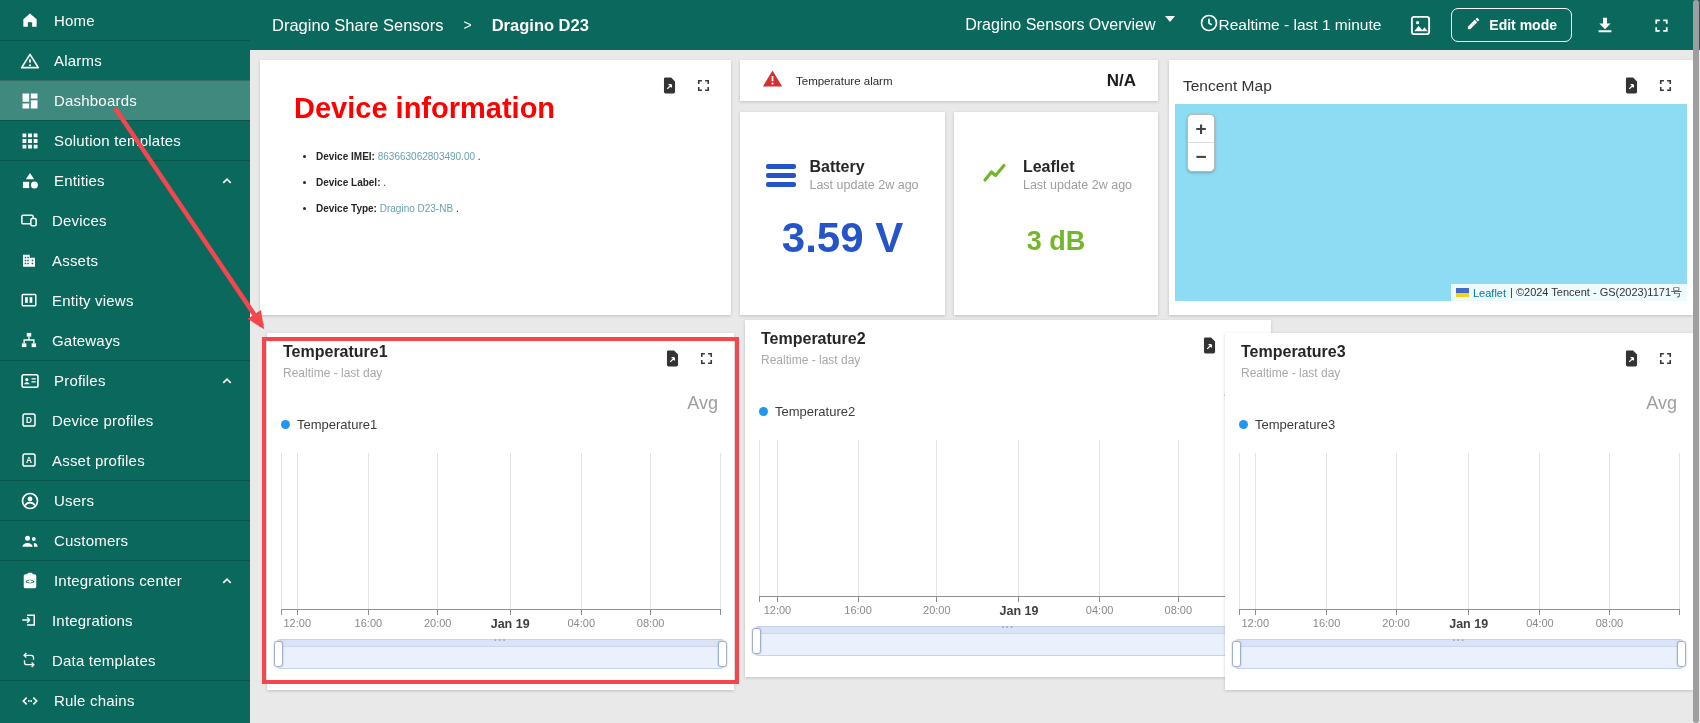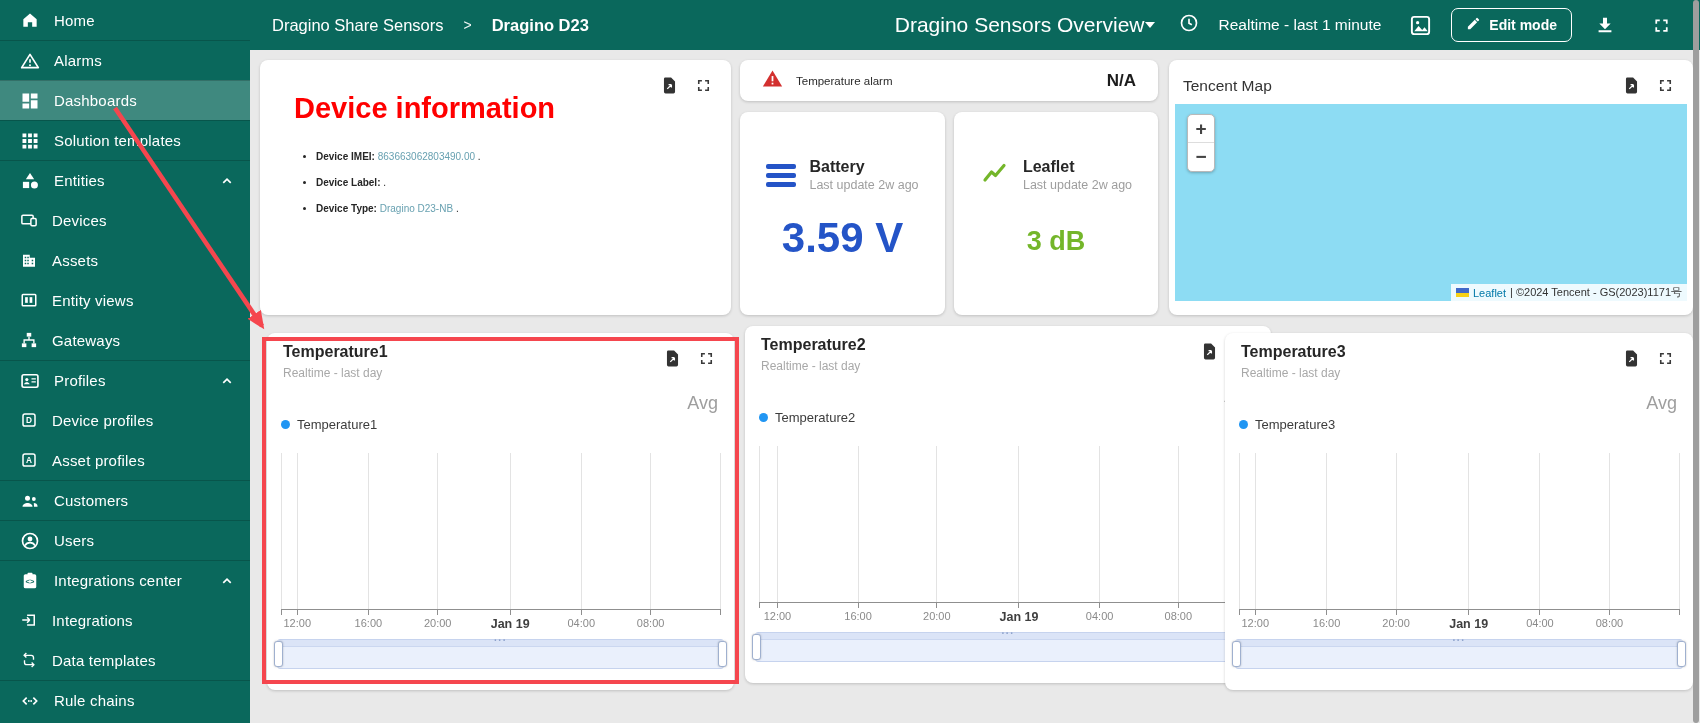--- a/index.html
+++ b/index.html
@@ -17,32 +17,32 @@
   .nav-label{font-size:15px;font-weight:400;letter-spacing:.2px;white-space:nowrap}
   .chev{margin-left:auto;width:18px;height:18px}
   .sb-thumb{position:absolute;right:1px;top:0;width:6px;height:723px;background:#9e9e9e;border-radius:3px;z-index:7}
 
   
   .topbar{position:absolute;left:250px;top:0;width:1450px;height:50px;background:#0a685c;color:#fff;display:flex;align-items:center;z-index:4}
   .breadcrumb{margin-left:22px;display:flex;align-items:center;gap:20px;font-size:16.5px;white-space:nowrap}
   .breadcrumb .sep{font-size:14px;opacity:.95}
   .breadcrumb .current{font-weight:700}
   .topbar-right{margin-left:auto;margin-right:26px;display:flex;align-items:center}
-  .dash-select{display:flex;align-items:center;font-size:21px;cursor:pointer;white-space:nowrap}
+  .dash-select{display:flex;align-items:flex-start;gap:9px;font-size:16px;cursor:pointer;white-space:nowrap}
   .caret{width:0;height:0;border-left:5px solid transparent;border-right:5px solid transparent;border-top:6px solid #fff}
-  .timewindow{display:flex;align-items:center;gap:20px;font-size:15.5px;margin-left:24px;cursor:pointer;white-space:nowrap}
+  .timewindow{display:flex;align-items:center;gap:0;font-size:15.5px;margin-left:24px;cursor:pointer;white-space:nowrap}
   .tb-iconbtn{display:flex;align-items:center;justify-content:center;width:26px;height:26px;cursor:pointer}
   .img-btn{margin-left:26px}
   .edit-btn{margin-left:18px;display:flex;align-items:center;gap:8px;border:1.5px solid #fff;border-radius:7px;background:transparent;color:#fff;font-family:inherit;font-size:14px;font-weight:700;padding:7px 14px;cursor:pointer;white-space:nowrap}
   .dl-btn{margin-left:20px}
   .fs-btn{margin-left:30px}
 
   
   .content{position:absolute;left:250px;top:50px;width:1450px;height:673px}
-  .card{position:absolute;background:#fff;border-radius:8px;box-shadow:0 1px 3px rgba(0,0,0,.18)}
+  .card{position:absolute;background:#fff;border-radius:0;box-shadow:0 1px 3px rgba(0,0,0,.18)}
 
   
   .card.device-info{left:10px;top:10px;width:471px;height:255px;padding:24px 20px 0 34px}
   .di-title{font-size:29px;font-weight:700;color:#ff0000;margin-top:8px}
   .di-list{margin:26px 0 0 22px}
   .di-list li{font-size:10px;color:#262626;margin-bottom:15px}
   .di-label{font-weight:700;color:#262626}
   .di-value{color:#68a1b1}
   .icon-abs-export{position:absolute;right:52px;top:16px;cursor:pointer;display:flex}
   .icon-abs-fs{position:absolute;right:18px;top:16px;cursor:pointer;display:flex}
@@ -229,38 +229,38 @@
             <rect x="4" y="4" width="16" height="16" rx="2.5" fill="none" stroke="#fff" stroke-width="2"></rect>
             <text x="12" y="16.4" font-size="11" font-weight="bold" fill="#fff" text-anchor="middle" font-family="sans-serif">A</text>
           </svg>
         </span>
     <span class="nav-label">Asset profiles</span>
   </div>
 
   <div class="nav-item divided">
     <span class="nav-icon">
           <svg viewBox="0 0 24 24" width="20" height="20">
+            <circle cx="12" cy="12" r="9" fill="none" stroke="#fff" stroke-width="2"></circle>
+            <circle cx="12" cy="9.6" r="2.9" fill="#fff"></circle>
+            <path d="M5.9 17.6c1.4-2.6 3.8-3.6 6.1-3.6s4.7 1 6.1 3.6" fill="none" stroke="#fff" stroke-width="2"></path>
+          </svg>
+        </span>
+    <span class="nav-label">Users</span>
+  </div>
+
+  <div class="nav-item divided">
+    <span class="nav-icon">
+          <svg viewBox="0 0 24 24" width="20" height="20">
             <circle cx="9" cy="8.7" r="3" fill="#fff"></circle>
             <circle cx="16.6" cy="9.6" r="2.3" fill="#fff"></circle>
             <path d="M3 19c0-3 3.5-4.5 6-4.5s6 1.5 6 4.5z" fill="#fff"></path>
             <path d="M16.6 14.4c2.2 0 4.4 1.2 4.4 3.6v1h-4.2" fill="#fff"></path>
           </svg>
         </span>
     <span class="nav-label">Customers</span>
-  </div>
-
-  <div class="nav-item divided">
-    <span class="nav-icon">
-          <svg viewBox="0 0 24 24" width="20" height="20">
-            <circle cx="12" cy="12" r="9" fill="none" stroke="#fff" stroke-width="2"></circle>
-            <circle cx="12" cy="9.6" r="2.9" fill="#fff"></circle>
-            <path d="M5.9 17.6c1.4-2.6 3.8-3.6 6.1-3.6s4.7 1 6.1 3.6" fill="none" stroke="#fff" stroke-width="2"></path>
-          </svg>
-        </span>
-    <span class="nav-label">Users</span>
   </div>
 
   <div class="nav-item divided">
     <span class="nav-icon">
           <svg viewBox="0 0 24 24" width="20" height="20">
             <rect x="4.5" y="3.8" width="15" height="17" rx="2" fill="#fff"></rect>
             <rect x="9" y="2.2" width="6" height="3.4" rx="1" fill="#fff"></rect>
             <text x="12" y="15.6" font-size="9" font-weight="bold" fill="#0a685c" text-anchor="middle" font-family="sans-serif">&lt;&gt;</text>
           </svg>
         </span>
@@ -484,21 +484,21 @@
         </div>
     <div class="cc-zoom">
       <div class="cc-zoom-top">
             <span class="grip">···</span>
           </div>
       <span class="handle left"></span>
       <span class="handle right"></span>
     </div>
   </section>
 
-  <section class="card chart-card" style="left: 495px; top: 276px; width: 526px;">
+  <section class="card chart-card" style="left: 495px; top: 270px; width: 526px;">
     <div class="cc-title">Temperature2</div>
     <div class="cc-sub">Realtime - last day</div>
     <span class="icon-abs-export">
           <svg viewBox="0 0 24 24" width="19" height="19">
             <path d="M6 2h8l5 5v13a2 2 0 0 1-2 2H7a2 2 0 0 1-2-2V4a2 2 0 0 1 1-2z" fill="#333"></path>
             <path d="M9.2 16.2l5.2-5.2M14.4 11h-3.6M14.4 11v3.6" stroke="#fff" stroke-width="1.6" fill="none"></path>
           </svg>
         </span>
     <span class="icon-abs-fs">
           <svg viewBox="0 0 24 24" width="19" height="19">

